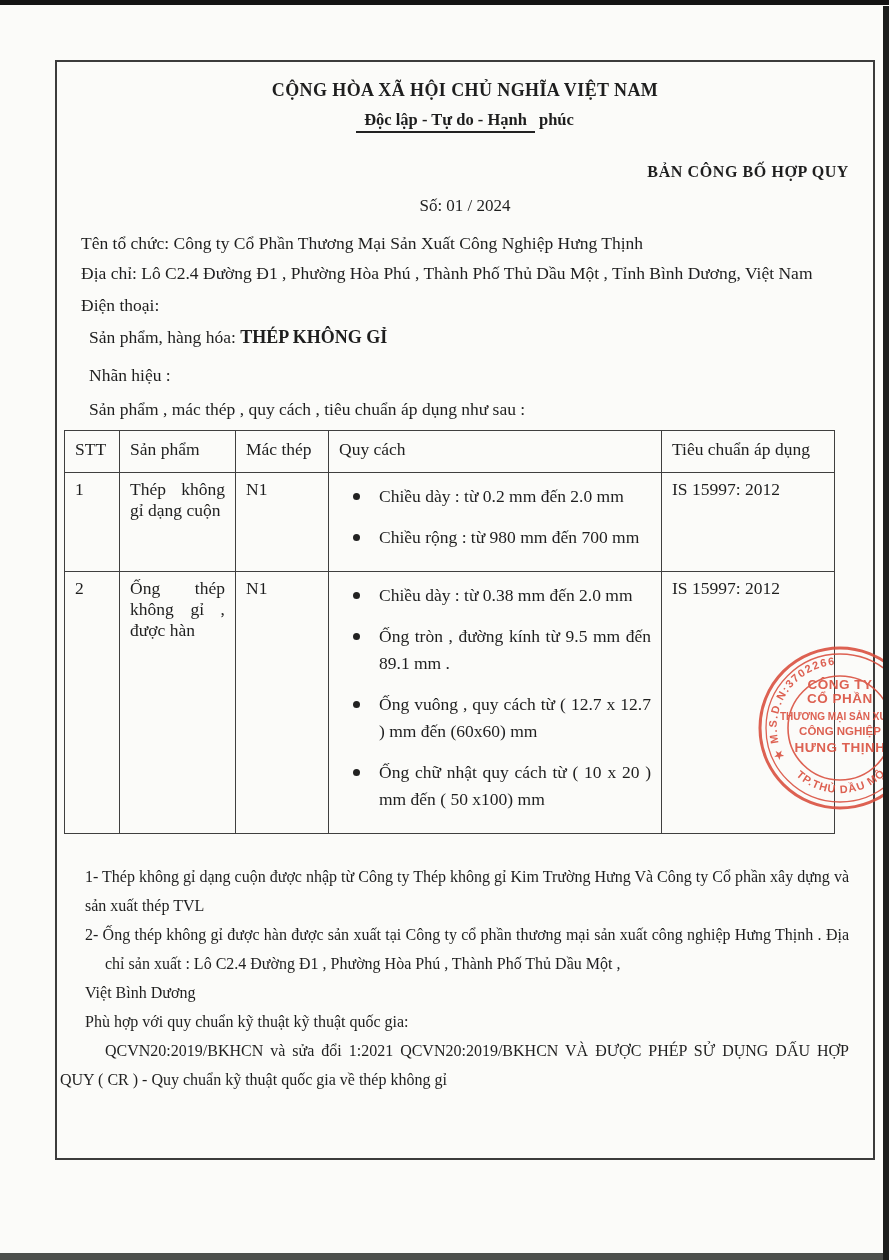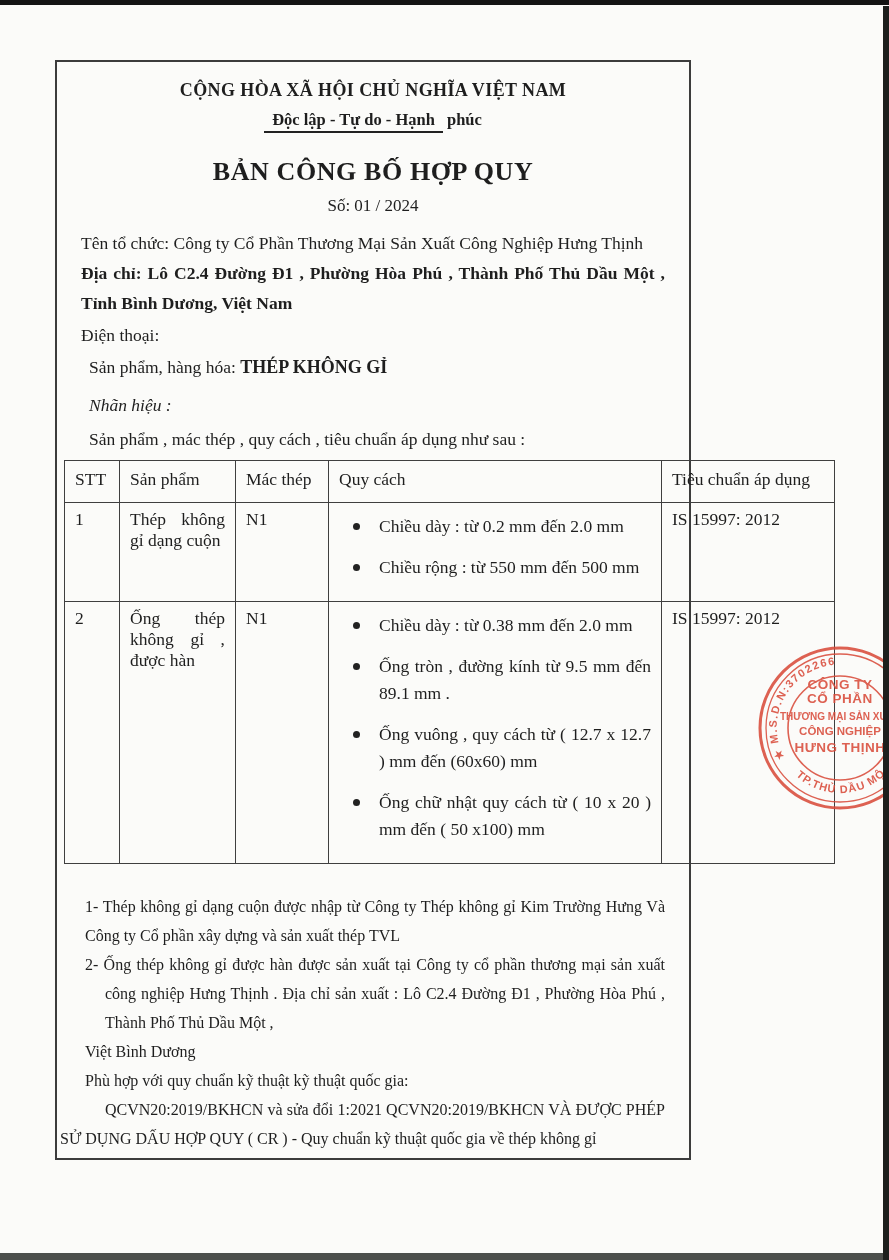--- a/index.html
+++ b/index.html
@@ -7,38 +7,38 @@
     width:889px;height:1260px;position:relative;overflow:hidden;
     background:#fbfbf9;color:#1e1e1e;
     font-family:"Liberation Serif", serif;
   }
   
   .scan-top{position:absolute;top:0;left:0;width:889px;height:5px;background:#141414;z-index:9;}
   .scan-bottom{position:absolute;bottom:0;left:0;width:889px;height:7px;background:#4c4f4c;z-index:9;}
   .scan-right{position:absolute;top:6px;right:0;width:6px;height:1254px;background:#1d1f1d;z-index:9;}
 
   .frame{
-    position:absolute;left:55px;top:60px;width:636px;height:1100px;
+    position:absolute;left:55px;top:60px;width:820px;height:1100px;
     border:2px solid #3c3c3c;box-sizing:border-box;
     padding:14px 24px 0 24px;background:transparent;
   }
   .center{text-align:center;}
   .national-title{font-size:18px;font-weight:bold;letter-spacing:.4px;line-height:24px;margin:2px 0 0;}
   .motto{font-size:16.5px;font-weight:bold;line-height:24px;margin:6px 0 0;}
   .motto .underlined{border-bottom:2px solid #222;padding:0 8px 2px 8px;}
-  .doc-title{font-size:26px;font-weight:bold;letter-spacing:.6px;line-height:28px;margin:26px 0 0;}
+  .doc-title{font-size:16px;font-weight:bold;letter-spacing:.6px;line-height:28px;margin:26px 0 0;text-align:right;}
   .doc-number{font-size:17px;line-height:24px;margin:8px 0 0;}
 
   .info p{font-size:17.5px;line-height:30px;margin:0;}
   .info .org{margin-top:10px;font-family:Liberation Serif, serif;}
-  .info .address{text-align:justify;font-weight:bold;}
+  .info .address{text-align:justify;}
   .info .phone{margin-top:2px;}
   .info .product{margin:2px 0 8px 8px;}
   .info .product b{font-size:18px;}
-  .info .brand{margin:2px 0 0 8px;font-style:italic;}
+  .info .brand{margin:2px 0 0 8px;}
   .info .intro{margin:4px 0 0 8px;}
 
   table.spec{
     border-collapse:collapse;width:770px;margin:6px 0 6px -17px;
     font-size:17.5px;table-layout:fixed;padding-left:24px;
   }
   table.spec th,table.spec td{
     border:1.8px solid #3f3f3f;padding:6px 10px;vertical-align:top;
     text-align:left;font-weight:normal;box-sizing:border-box;
   }
@@ -111,21 +111,21 @@
     </tr>
     <tr class="r1">
       <td class="cell-center">1</td>
       <td>
             <span class="prod">Thép không gỉ dạng cuộn</span>
           </td>
       <td class="cell-center">N1</td>
       <td>
         <ul class="specs">
           <li>Chiều dày : từ 0.2 mm đến 2.0 mm</li>
-          <li>Chiều rộng : từ 550 mm đến 500 mm</li>
+          <li>Chiều rộng : từ 980 mm đến 700 mm</li>
         </ul>
       </td>
       <td>IS 15997: 2012</td>
     </tr>
     <tr class="r2">
       <td class="cell-center">2</td>
       <td>
             <span class="prod">Ống thép không gỉ , được hàn</span>
           </td>
       <td class="cell-center">N1</td>

